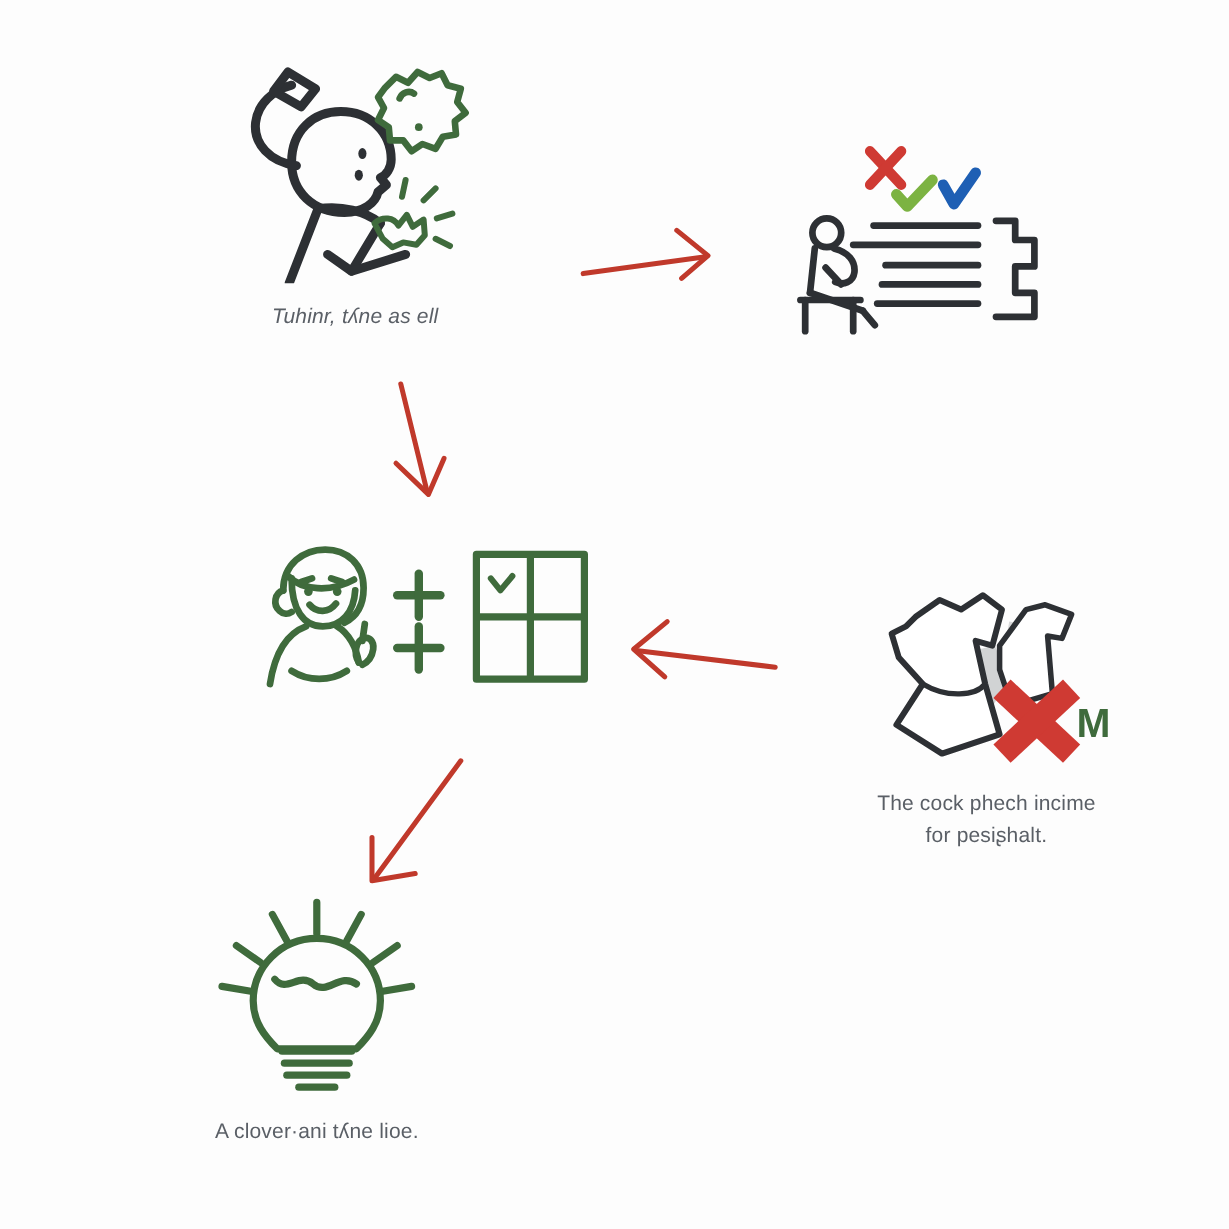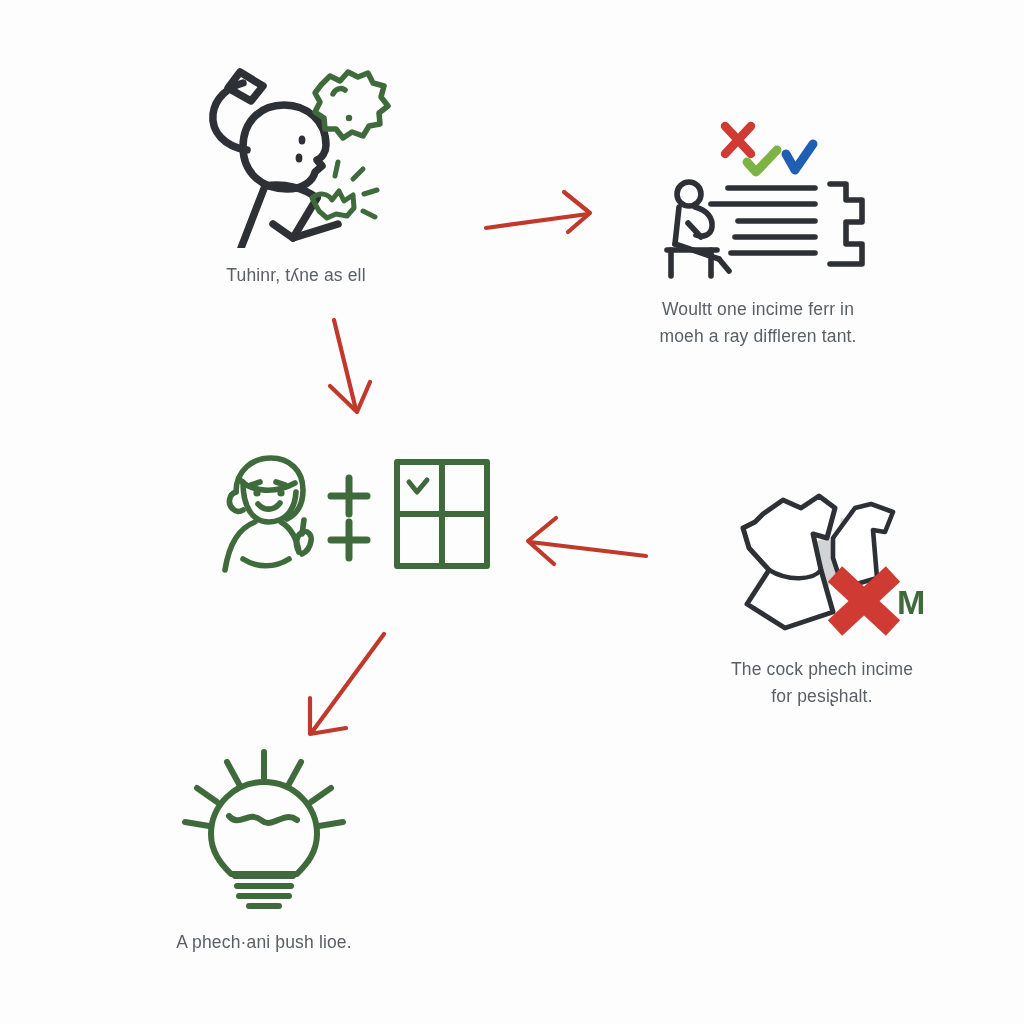--- a/index.html
+++ b/index.html
@@ -37,21 +37,21 @@
     line-height: 1.55;
     letter-spacing: 0.15px;
     white-space: pre-line;
     font-weight: 400;
   }
   .arrow {
     position: absolute;
   }
 
   
-  #node-confusion   { left: 168px; top: 48px;  width: 256px; }
+  #node-confusion   { left: 168px; top: 36px;  width: 256px; font-style: italic; }
   #node-review      { left: 598px; top: 104px; width: 320px; }
   #node-checklist   { left: 198px; top: 452px; width: 300px; }
   #node-garment     { left: 688px; top: 492px; width: 268px; }
   #node-idea        { left: 138px; top: 740px; width: 252px; }
 
   #arrow-1 { left: 478px; top: 180px; }
   #arrow-2 { left: 306px; top: 312px; }
   #arrow-3 { left: 516px; top: 510px; }
   #arrow-4 { left: 286px; top: 624px; }
 </style>
@@ -136,22 +136,20 @@
         <path d="M85 84 L172 84"></path>
         <path d="M68 100 L172 100"></path>
         <path d="M95 117 L172 117"></path>
         <path d="M92 133 L172 133"></path>
         <path d="M88 149 L172 149"></path>
 
         <path d="M187 80 L203 80 L203 96 L219 96 L219 118
                  L203 118 L203 140 L219 140 L219 160 L187 160"></path>
       </g>
     </svg>
-    <div class="caption">Woultt one incime ferr in
-moeh a ray diffleren tant.</div>
   </div>
 
   <div class="node" id="node-checklist">
     <svg class="art" width="290" height="125" viewBox="0 0 290 125">
       <g fill="none" stroke="#3f6b3c" stroke-width="5.6" stroke-linecap="round" stroke-linejoin="round">
 
         <path d="M33 40 C33 18 50 6 68 6 C86 6 100 18 100 38
                  C100 52 94 62 84 67"></path>
         <path d="M37 28 C49 40 72 42 92 31"></path>
         <path d="M33 40 C26 42 24 52 30 57 C33 60 37 60 40 58"></path>
@@ -244,21 +242,21 @@
         <path d="M60 76 C70 88 80 70 92 80 C104 90 114 70 128 80"></path>
       </g>
 
       <g fill="none" stroke="#3f6b3c" stroke-width="6" stroke-linecap="round">
         <path d="M66 136 L124 136"></path>
         <path d="M68 146 L122 146"></path>
         <path d="M70 156 L120 156"></path>
         <path d="M80 166 L110 166"></path>
       </g>
     </svg>
-    <div class="caption">A phech·ani þush lioe.</div>
+    <div class="caption">A clover·ani tʎne lioe.</div>
   </div>
 
   <svg class="arrow" id="arrow-1" width="130" height="70" viewBox="0 0 130 70">
     <g fill="none" stroke="#c0392b" stroke-width="4.2" stroke-linecap="round" stroke-linejoin="round">
       <path d="M8 48 L110 34"></path>
       <path d="M86 12 L112 33 L90 52"></path>
     </g>
   </svg>
 
   <svg class="arrow" id="arrow-2" width="90" height="120" viewBox="0 0 90 120">

